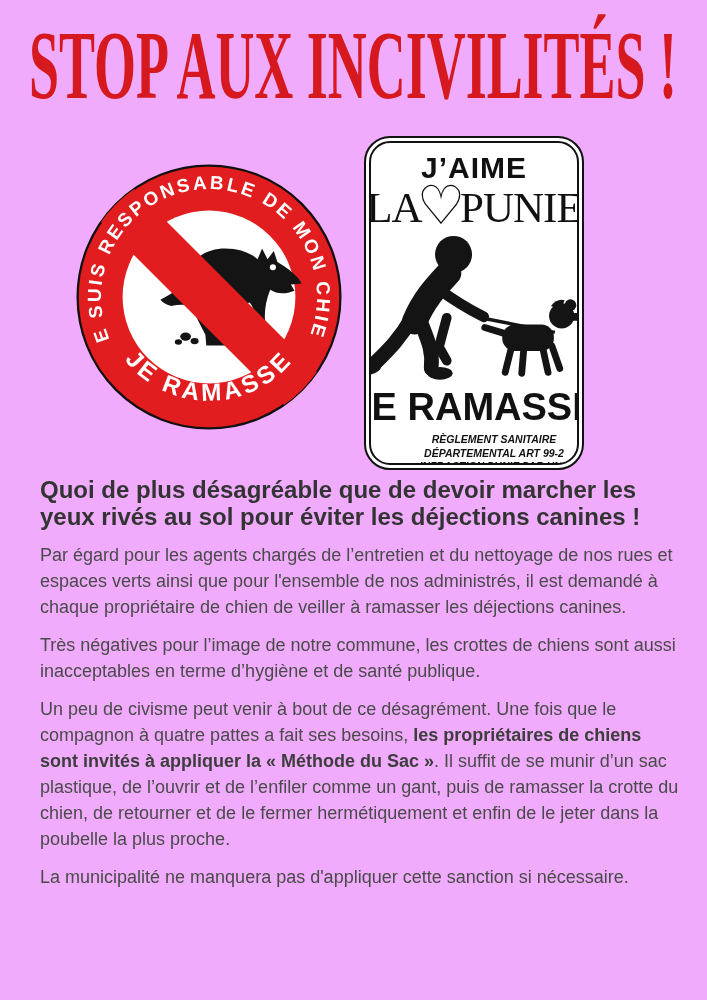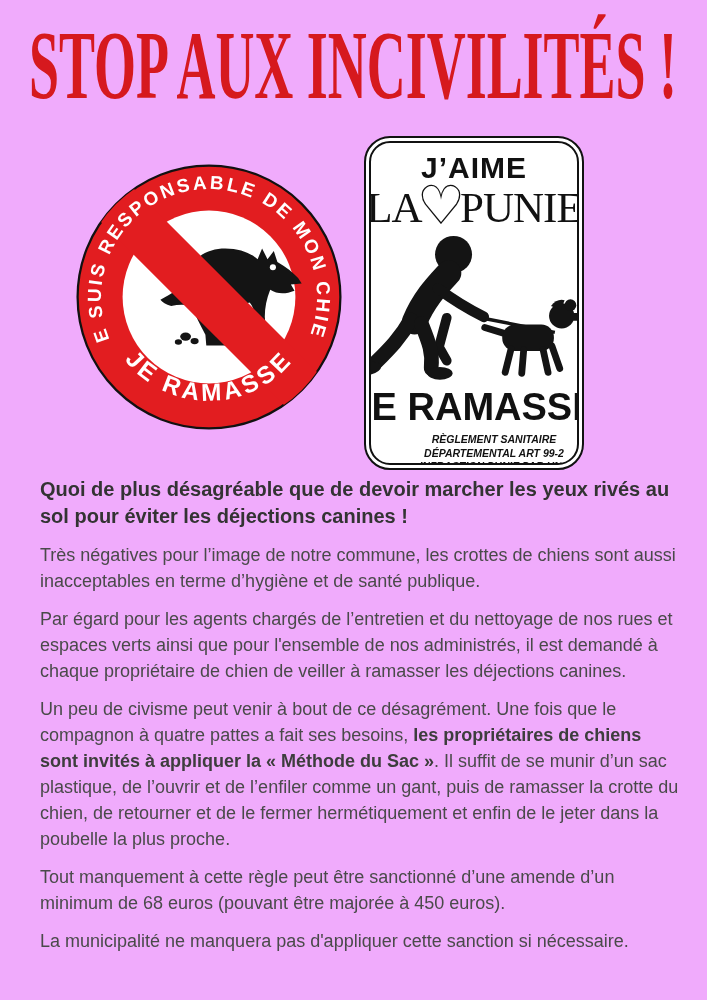--- a/index.html
+++ b/index.html
@@ -84,21 +84,21 @@
   
   .body-text{
     position:absolute;left:0;top:476px;width:707px;
     padding:0 28px 0 40px;
   }
   .body-text p{
     font-size:18px;line-height:26px;color:var(--body-text);
     margin-top:12px;
   }
   .body-text p.lead{
-    font-weight:bold;font-size:20px;line-height:27px;color:var(--bold-text);
+    font-weight:bold;font-size:24px;line-height:27px;color:var(--bold-text);
     margin-top:0;
   }
   .body-text .inline-bold{font-weight:bold;color:#3d3d3d;}
 </style>
 </head>
 <body>
 
 <div class="page">
 
   <div class="title-wrap">
@@ -202,20 +202,19 @@
           <div>RÈGLEMENT SANITAIRE DÉPARTEMENTAL ART 99-2</div>
           <div>INFRACTION PUNIE PAR UNE AMENDE</div>
 
         </div>
       </div>
     </div>
   </div>
 
   <div class="body-text">
     <p class="lead">Quoi de plus désagréable que de devoir marcher les yeux rivés au sol pour éviter les déjections canines !</p>
+    <p>Par égard pour les agents chargés de l’entretien et du nettoyage de nos rues et espaces verts ainsi que pour l'ensemble de nos administrés, il est demandé à chaque propriétaire de chien de veiller à ramasser les déjections canines.</p>
     <p>Très négatives pour l’image de notre commune, les crottes de chiens sont aussi inacceptables en terme d’hygiène et de santé publique.</p>
-    <p>Par égard pour les agents chargés de l’entretien et du nettoyage de nos rues et espaces verts ainsi que pour l'ensemble de nos administrés, il est demandé à chaque propriétaire de chien de veiller à ramasser les déjections canines.</p>
     <p><span>Un peu de civisme peut venir à bout de ce désagrément. Une fois que le compagnon à quatre pattes a fait ses besoins, </span><span class="inline-bold">les propriétaires de chiens sont invités à appliquer la « Méthode du Sac »</span><span>. Il suffit de se munir d’un sac plastique, de l’ouvrir et de l’enfiler comme un gant, puis de ramasser la crotte du chien, de retourner et de le fermer hermétiquement et enfin de le jeter dans la poubelle la plus proche.</span></p>
-    <p>Tout manquement à cette règle peut être sanctionné d’une amende d’un minimum de 68 euros (pouvant être majorée à 450 euros).</p>
     <p>La municipalité ne manquera pas d'appliquer cette sanction si nécessaire.</p>
   </div>
 
 </div>
 
 </body></html>

